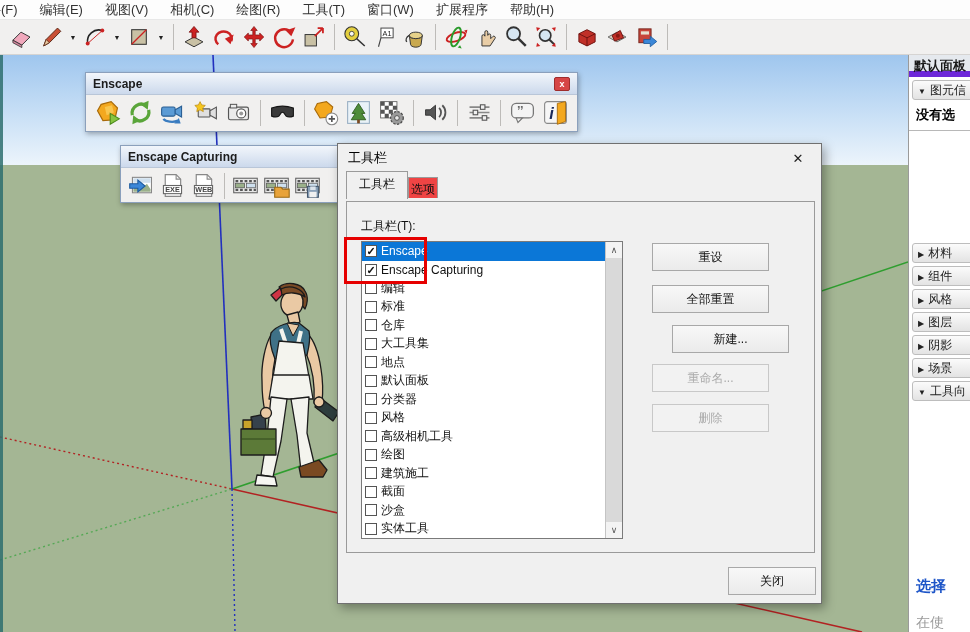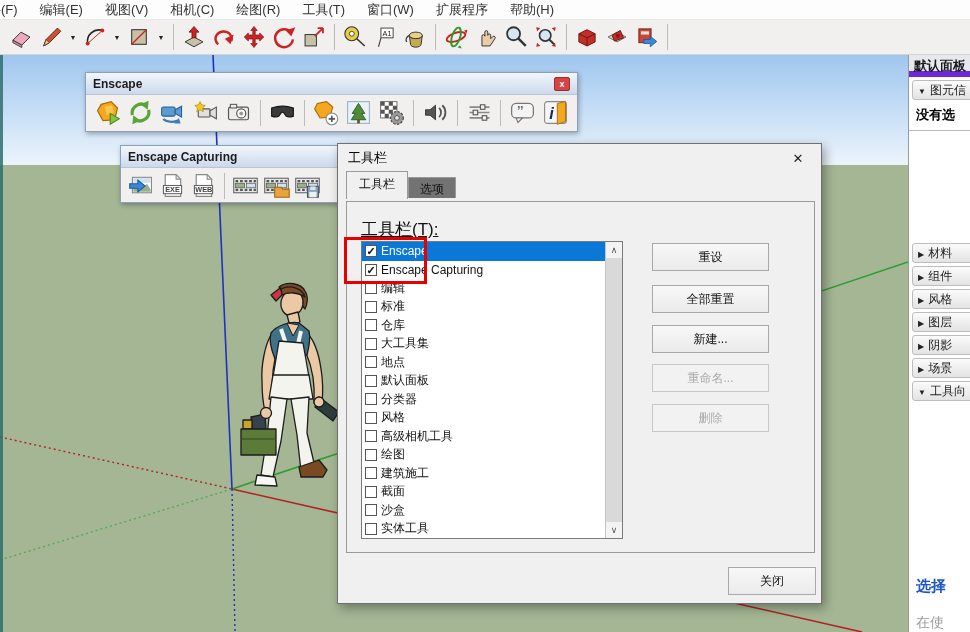--- a/index.html
+++ b/index.html
@@ -37,25 +37,25 @@
   #enscape-win{left:85px;top:72px;width:493px;height:60px;}
   #capturing-win{left:120px;top:145px;width:230px;height:58px;}
   #capturing-win .tbtn{width:31px;}
 
   
   .dialog{position:absolute;left:337px;top:143px;width:485px;height:461px;background:#f0f0f0;border:1px solid #707070;box-shadow:3px 4px 10px rgba(0,0,0,.35);}
   .dlg-title{height:28px;display:flex;align-items:center;padding:0 10px;}
   .dlg-title span{flex:1;font-size:13px;color:#000;}
   .dlg-close{width:26px;text-align:center;font-size:13px;color:#222;cursor:default;}
   .tabs{display:flex;align-items:flex-end;padding-left:8px;height:26px;}
-  .tab{font-size:12px;color:#111;border:1px solid #9a9a9a;border-bottom:none;background:#737373;padding:3px 11px 4px;position:relative;}
+  .tab{font-size:12px;color:#111;border:1px solid #9a9a9a;border-bottom:none;background:#ef4444;padding:3px 2px 4px;position:relative;}
   .tab.active{padding:4px 12px 6px;margin-bottom:-1px;background:#f0f0f0;z-index:3;}
   .tab.inactive{height:21px;margin-bottom:0;}
   .tabpage{position:absolute;left:8px;top:57px;width:469px;height:352px;border:1px solid #9a9a9a;background:#f0f0f0;}
-  .list-label{position:absolute;left:23px;top:74px;font-size:17px;color:#111;text-decoration:underline;}
+  .list-label{position:absolute;left:23px;top:74px;font-size:12px;color:#111;}
   .listbox{position:absolute;left:23px;top:97px;width:262px;height:298px;background:#fff;border:1px solid #7a7a7a;display:flex;}
   .list-items{flex:1;overflow:hidden;}
   .lrow{height:18.5px;display:flex;align-items:center;padding-left:3px;font-size:12px;color:#111;cursor:default;}
   .lrow.selected{background:#0b77d7;color:#fff;}
   .cbx{width:12px;height:12px;border:1px solid #555;background:#fff;margin-right:4px;font-size:11px;line-height:11px;text-align:center;color:#111;font-weight:bold;flex:none;}
   .sbar{width:17px;background:#d9d9d9;display:flex;flex-direction:column;border-left:1px solid #c4c4c4;}
   .sarrow{height:16px;background:#f3f3f3;color:#555;font-size:9px;text-align:center;line-height:16px;cursor:default;}
   .strack{flex:1;}
   .dlg-btn{position:absolute;left:314px;width:117px;height:28px;background:linear-gradient(#f8f8f8,#ebebeb);border:1px solid #a8a8a8;font-size:12px;color:#111;cursor:default;}
   .dlg-btn:disabled{color:#aaa;border-color:#c8c8c8;background:#f2f2f2;}
@@ -517,21 +517,21 @@
         </div>
       <div class="sbar">
         <div class="sarrow">∧</div>
         <div class="strack"></div>
         <div class="sarrow">∨</div>
       </div>
     </div>
     <div id="dialog-buttons">
         <button class="dlg-btn" style="top: 99px;">重设</button>
         <button class="dlg-btn" style="top: 141px;">全部重置</button>
-        <button class="dlg-btn" style="top: 181px;">新建...</button>
+        <button class="dlg-btn" style="top: 181px; margin-left: 20px;">新建...</button>
         <button class="dlg-btn" disabled="" style="top: 220px;">重命名...</button>
         <button class="dlg-btn" disabled="" style="top: 260px;">删除</button>
       </div>
     <button class="close-btn">关闭</button>
   </div>
 
   <div class="anno"></div>
 
   <div class="panel">
     <div class="pn-title">默认面板</div>

